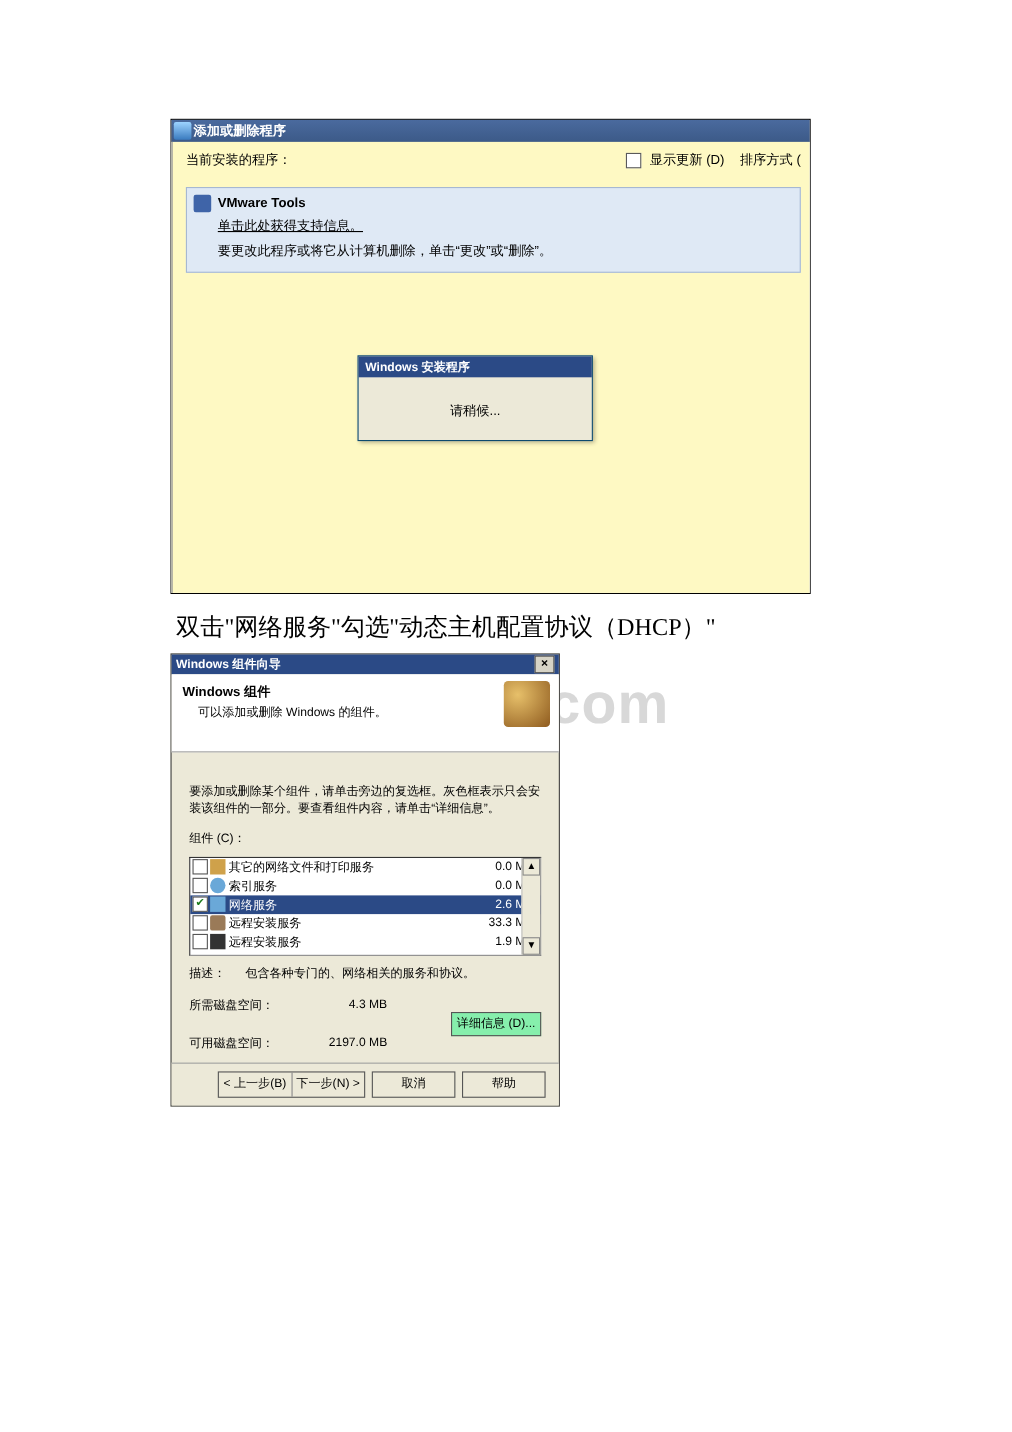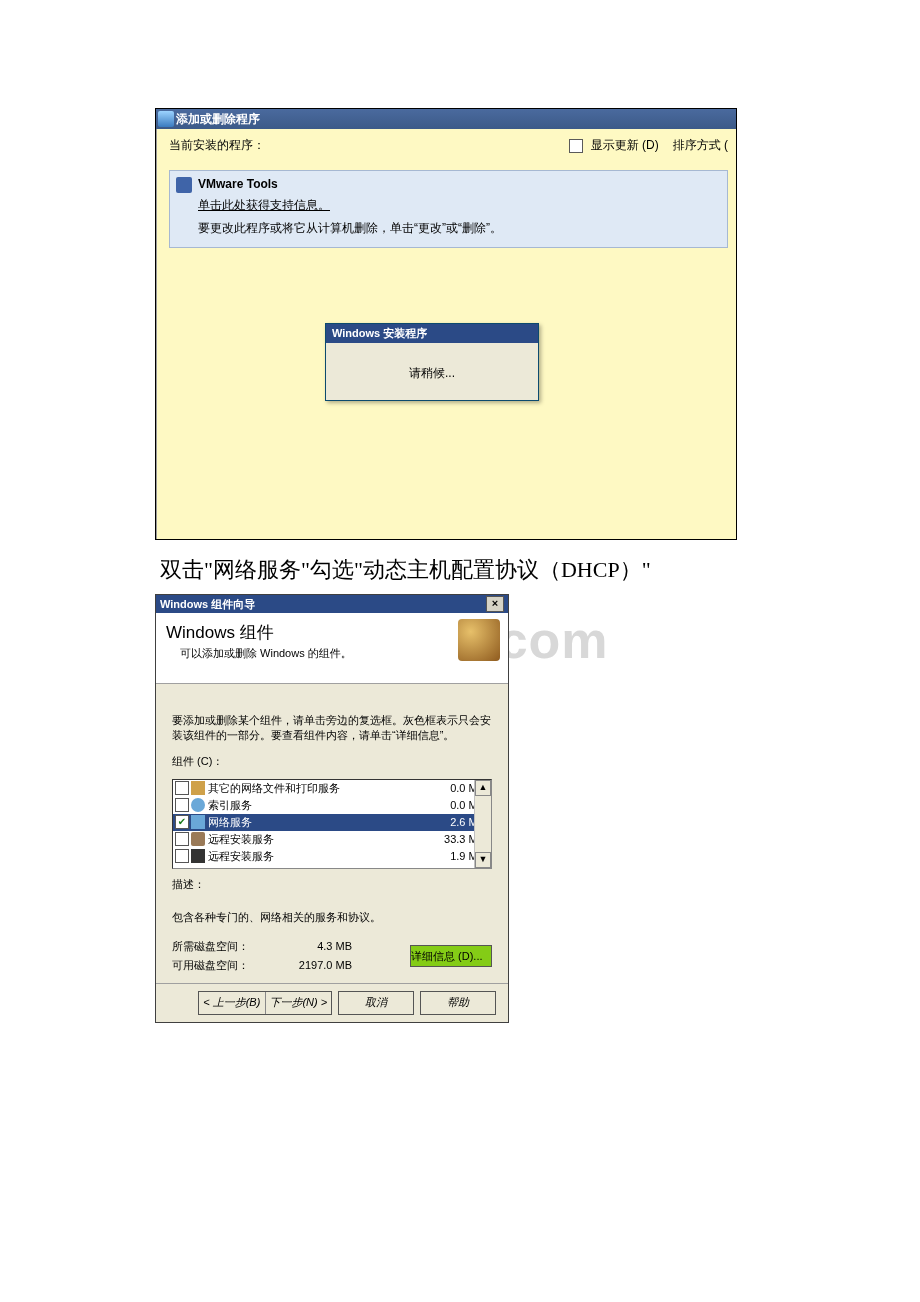--- a/index.html
+++ b/index.html
@@ -185,21 +185,21 @@
     font-weight: bold;
     font-size: 11px;
   }
   .wiz-head {
     background: #fff;
     height: 54px;
     padding: 8px 10px;
     position: relative;
     border-bottom: 1px solid #a0a0a0;
   }
-  .wiz-head .h1 { font-weight: normal; font-size: 17px; }
+  .wiz-head .h1 { font-weight: bold; font-size: 12px; }
   .wiz-head .h2 { font-size: 11px; margin-left: 14px; margin-top: 2px; }
   .wiz-head .hico {
     position: absolute;
     right: 8px; top: 6px;
     width: 42px; height: 42px;
     background: radial-gradient(circle at 30% 30%, #e7c06a, #8e5a1e);
     border-radius: 4px;
   }
   .wiz-body {
     padding: 29px 16px 10px;
@@ -261,49 +261,48 @@
   .wiz-scroll .sbtn {
     width: 14px; height: 14px;
     border: 1px solid #888;
     background: #ece9d8;
     margin: 0 auto;
     font-size: 9px;
     text-align: center;
     line-height: 12px;
   }
   .wiz-scroll .sbtn.dn { position: absolute; bottom: 0; left: 0; }
-  .wiz-desc { margin-top: 8px; display: flex; gap: 18px; flex-direction: column; }
+  .wiz-desc { margin-top: 8px; display: flex; gap: 18px; }
   .wiz-space {
     margin-top: 14px;
     display: grid;
     grid-template-columns: 90px 90px auto;
-    row-gap: 4px;
+    row-gap: 20px;
     align-items: center;
     font-size: 11px;
   }
   .wiz-details {
     grid-column: 3; grid-row: 1 / span 2;
     justify-self: end;
     width: 80px; height: 20px;
     border: 1px solid #555;
-    background: #84cc16;
-    font-size: 11px;
-    text-align: left;
+    background: #86efac;
+    font-size: 11px;
+    text-align: center;
     line-height: 20px;
   }
   .wiz-buttons {
     background: #ece9d8;
     border-top: 1px solid #a0a0a0;
     height: 38px;
     display: flex;
     align-items: center;
     justify-content: flex-end;
     gap: 6px;
     padding: 0 12px;
-    font-style: italic;
   }
   .wbtn {
     min-width: 66px;
     height: 22px;
     border: 1px solid #555;
     background: #ece9d8;
     font-size: 11px;
     text-align: center;
     line-height: 20px;
     padding: 0 4px;

